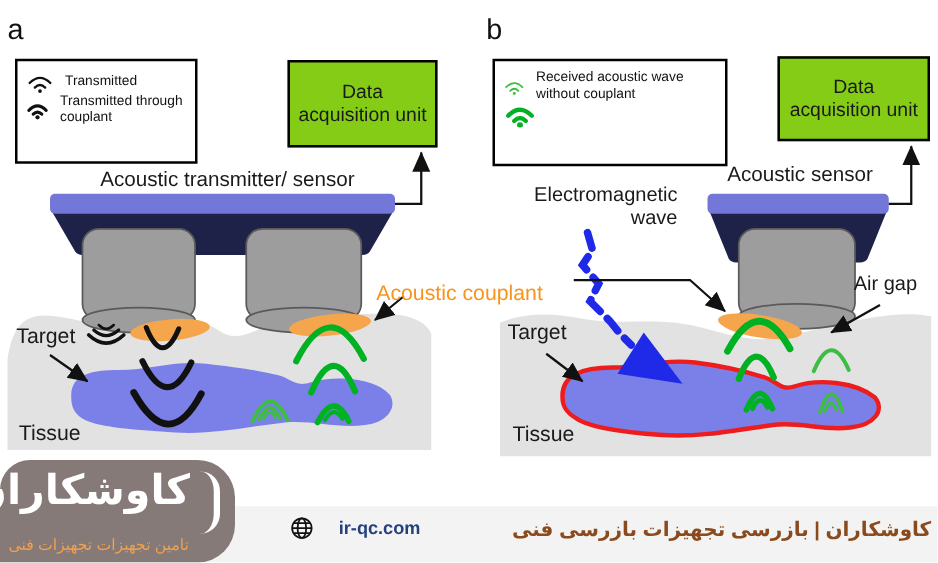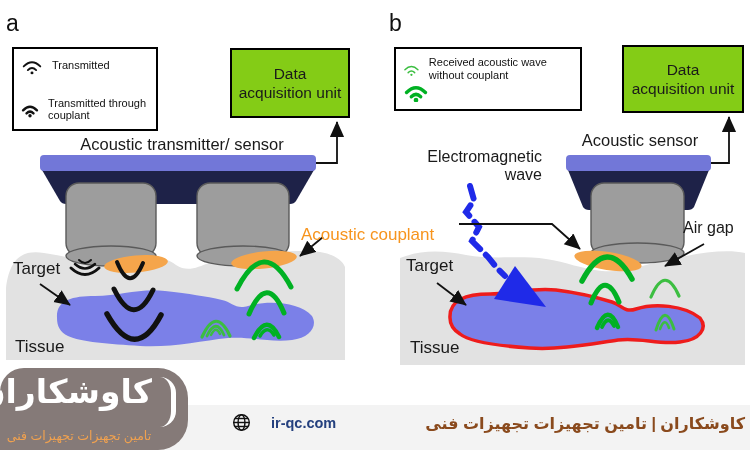--- a/index.html
+++ b/index.html
@@ -11,21 +11,21 @@
   #diagram{position:absolute;left:0;top:0;}
   .lbl{position:absolute;line-height:1.05;white-space:nowrap;}
   .panel-letter{font-size:23px;color:#111;}
   .sensor-title{font-size:16.5px;text-align:center;white-space:nowrap;}
   .em-label{font-size:16px;text-align:right;white-space:normal;line-height:1.1;}
   .couplant-label{font-size:17px;color:var(--accent-orange,#F7941D);}
   .small-label{font-size:17px;}
   .airgap-label{font-size:16px;}
   .legend{
     position:absolute;background:#fff;border:2px solid #000;box-sizing:border-box;
-    padding:7px 6px;display:flex;flex-direction:column;justify-content:space-between;
+    padding:7px 6px;display:flex;flex-direction:column;
   }
   .legend-row{display:flex;align-items:center;gap:8px;}
   .legend-label{font-size:11px;line-height:1.15;color:#111;}
   .daq-box{
     position:absolute;background:#84cc16;border:2px solid #000;box-sizing:border-box;
     display:flex;align-items:center;justify-content:center;text-align:center;
     font-size:15.5px;line-height:1.25;padding:0 6px;
   }
   .footer-band{position:absolute;left:0;top:405px;width:750px;height:45px;background:var(--footer-band,#F3F3F3);}
   .logo-badge{
@@ -179,21 +179,21 @@
     <div class="legend-row">
       <svg width="28" height="21" viewBox="0 0 26 20" fill="none" stroke="#111" stroke-width="3.2" stroke-linecap="round">
         <path d="M4,11 Q13,2 22,11"></path>
           <path d="M8.5,15 Q13,10.5 17.5,15"></path>
         <circle cx="13" cy="18.2" r="2.2" fill="#111" stroke="none"></circle>
       </svg>
       <span class="legend-label">Transmitted through couplant</span>
     </div>
   </div>
 
-  <div class="legend" style="left:394px;top:47px;width:188px;height:64px;">
+  <div class="legend" style="left:394px;top:47px;width:188px;height:86px;">
     <div class="legend-row">
       <svg width="26" height="20" viewBox="0 0 26 20" fill="none" stroke-width="2" stroke-linecap="round" style="stroke:var(--green-thin,#3CBE41)">
         <path d="M4,11 Q13,2 22,11"></path>
           <path d="M8.5,15 Q13,10.5 17.5,15"></path>
         <circle cx="13" cy="18" r="1.6" stroke="none" style="fill:var(--green-thin,#3CBE41)"></circle>
       </svg>
       <span class="legend-label">Received acoustic wave without couplant</span>
     </div>
     <div class="legend-row">
       <svg width="28" height="21" viewBox="0 0 26 20" fill="none" stroke-width="3.2" stroke-linecap="round" style="stroke:var(--green-bold,#00B123)">
@@ -229,15 +229,15 @@
     <svg width="19" height="19" viewBox="0 0 20 20" fill="none" stroke="#111" stroke-width="1.5">
       <circle cx="10" cy="10" r="8.2"></circle>
       <ellipse cx="10" cy="10" rx="3.6" ry="8.2"></ellipse>
       <line x1="1.8" y1="10" x2="18.2" y2="10"></line>
       <line x1="3" y1="5.8" x2="17" y2="5.8"></line>
       <line x1="3" y1="14.2" x2="17" y2="14.2"></line>
     </svg>
     <span class="website-text">ir-qc.com</span>
   </div>
 
-  <div class="footer-right">کاوشکاران | تامین تجهیزات تجهیزات فنی</div>
+  <div class="footer-right">کاوشکاران | بازرسی تجهیزات بازرسی فنی</div>
 
 </div>
 
 </body></html>

